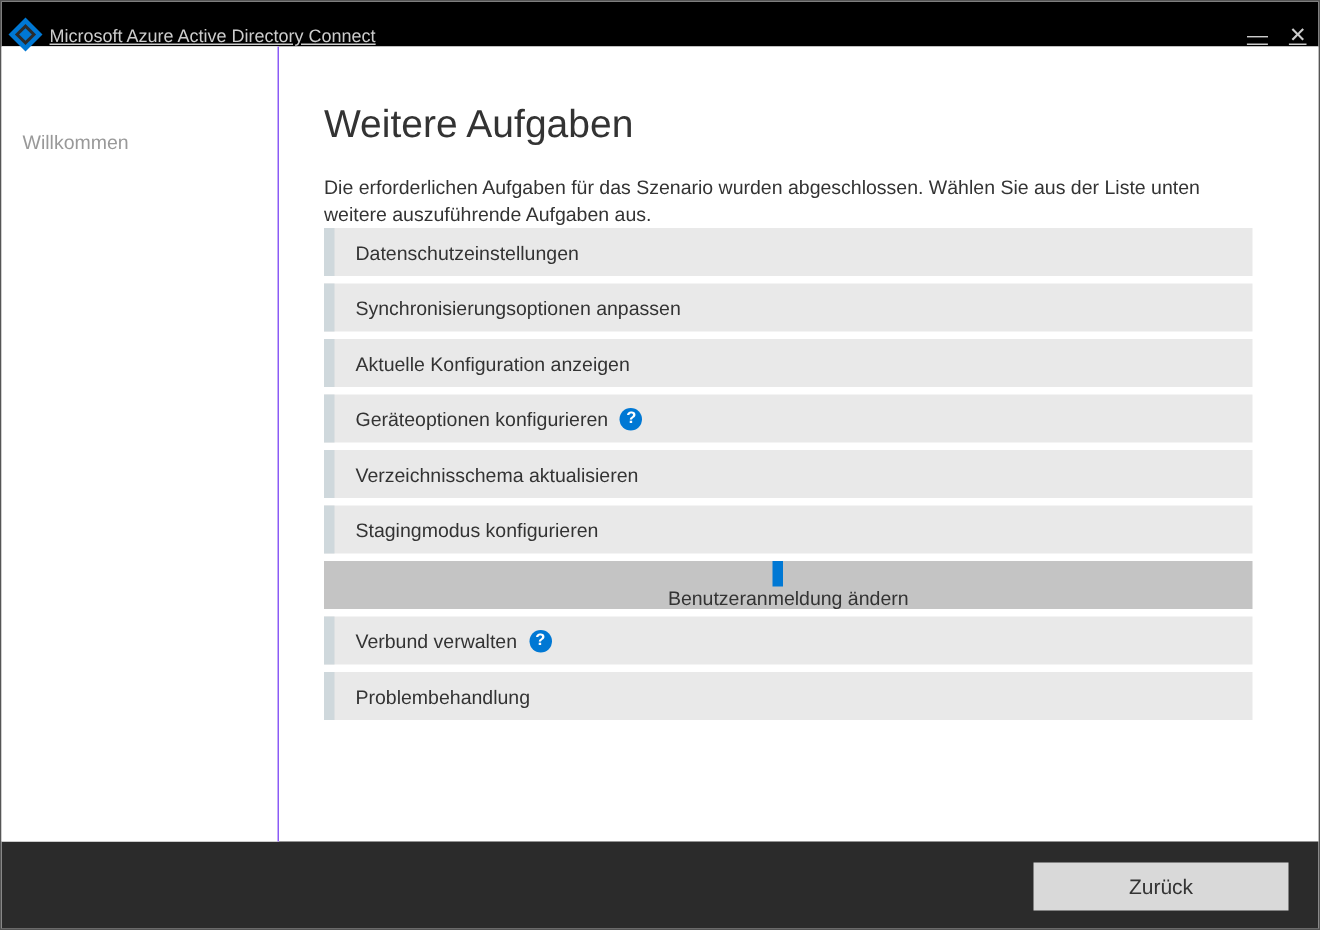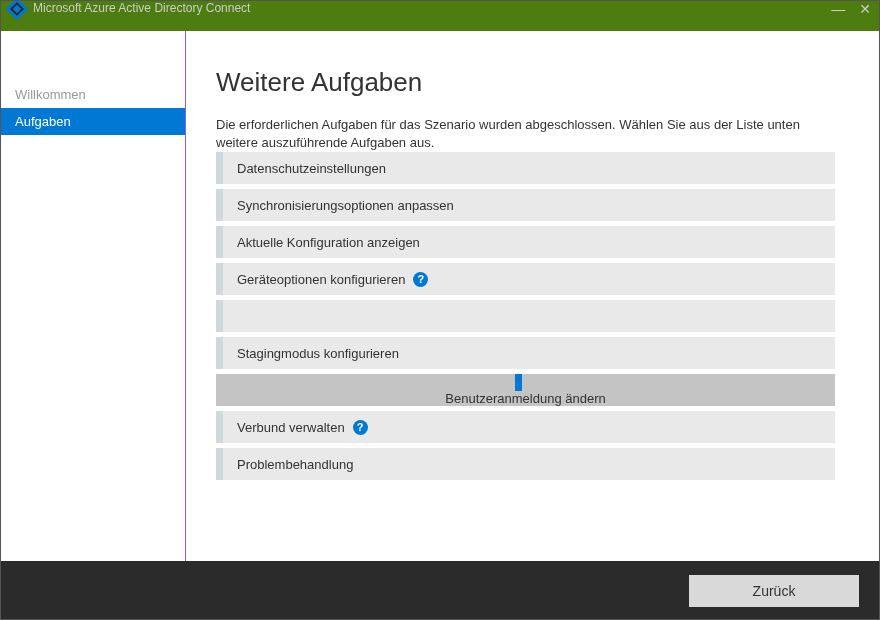--- a/index.html
+++ b/index.html
@@ -1,25 +1,26 @@
 <!DOCTYPE html>
 <html><head>
   <meta charset="utf-8">
   <style>
     * { margin: 0; padding: 0; box-sizing: border-box; font-family: "Segoe UI", Tahoma, Geneva, sans-serif; }
     body { width: 880px; height: 620px; background: #fff; overflow: hidden; border: 1px solid #555; }
     
     .titlebar {
       height: 30px;
-      background: #4d7c0f;
-      display: flex;
-      align-items: flex-start;
+      background: #000000;
+      display: flex;
+      align-items: flex-end;
       padding: 0 8px;
       color: #ccc;
       font-size: 12px;
+      text-decoration: underline;
     }
     .titlebar .app-icon {
       width: 16px; height: 16px; margin-right: 8px;
       transform: rotate(45deg);
       background: #0078d4;
       position: relative;
     }
     .titlebar .app-icon::after {
       content: ""; position: absolute; inset: 3px;
       background: #2b2b2b;
@@ -143,23 +144,20 @@
     <span>—</span>
     <span>✕</span>
   </div>
 </div>
 
 <div class="body-area">
   <div class="sidebar">
     <div class="sidebar-item">
       <span>Willkommen</span>
     </div>
-    <div class="sidebar-item active">
-      <span>Aufgaben</span>
-    </div>
   </div>
 
   <div class="main">
     <h1 class="page-title">Weitere Aufgaben</h1>
     <p class="description">Die erforderlichen Aufgaben für das Szenario wurden abgeschlossen. Wählen Sie aus der Liste unten weitere auszuführende Aufgaben aus.</p>
 
     <div class="task-list">
       <div class="task-item">
         <div class="accent"></div>
         <span class="label">Datenschutzeinstellungen</span>
@@ -172,20 +170,21 @@
         <div class="accent"></div>
         <span class="label">Aktuelle Konfiguration anzeigen</span>
       </div>
       <div class="task-item">
         <div class="accent"></div>
         <span class="label">Geräteoptionen konfigurieren</span>
         <span class="help-icon">?</span>
       </div>
       <div class="task-item">
         <div class="accent"></div>
+        <span class="label">Verzeichnisschema aktualisieren</span>
       </div>
       <div class="task-item">
         <div class="accent"></div>
         <span class="label">Stagingmodus konfigurieren</span>
       </div>
       <div class="task-item selected">
         <div class="accent"></div>
         <span class="label">Benutzeranmeldung ändern</span>
       </div>
       <div class="task-item">

